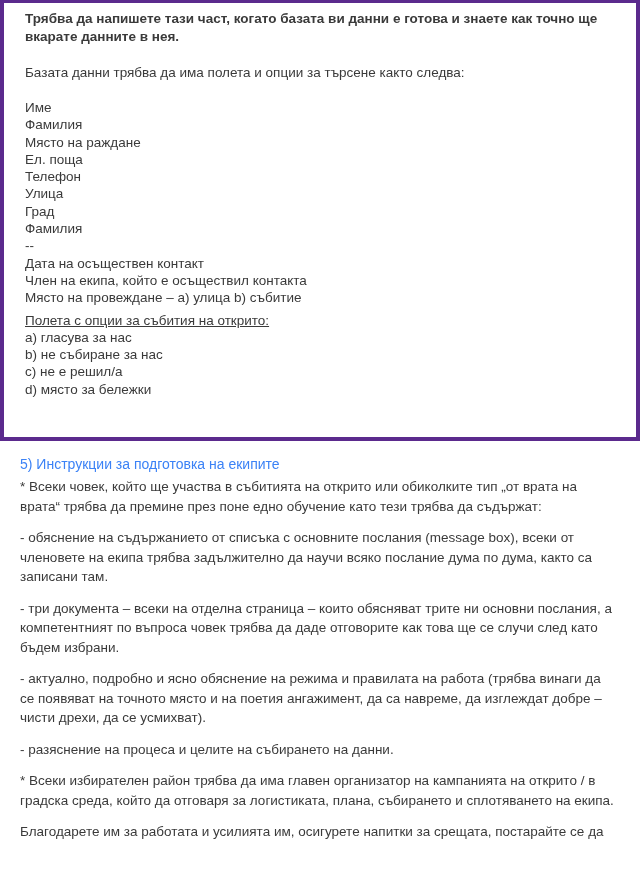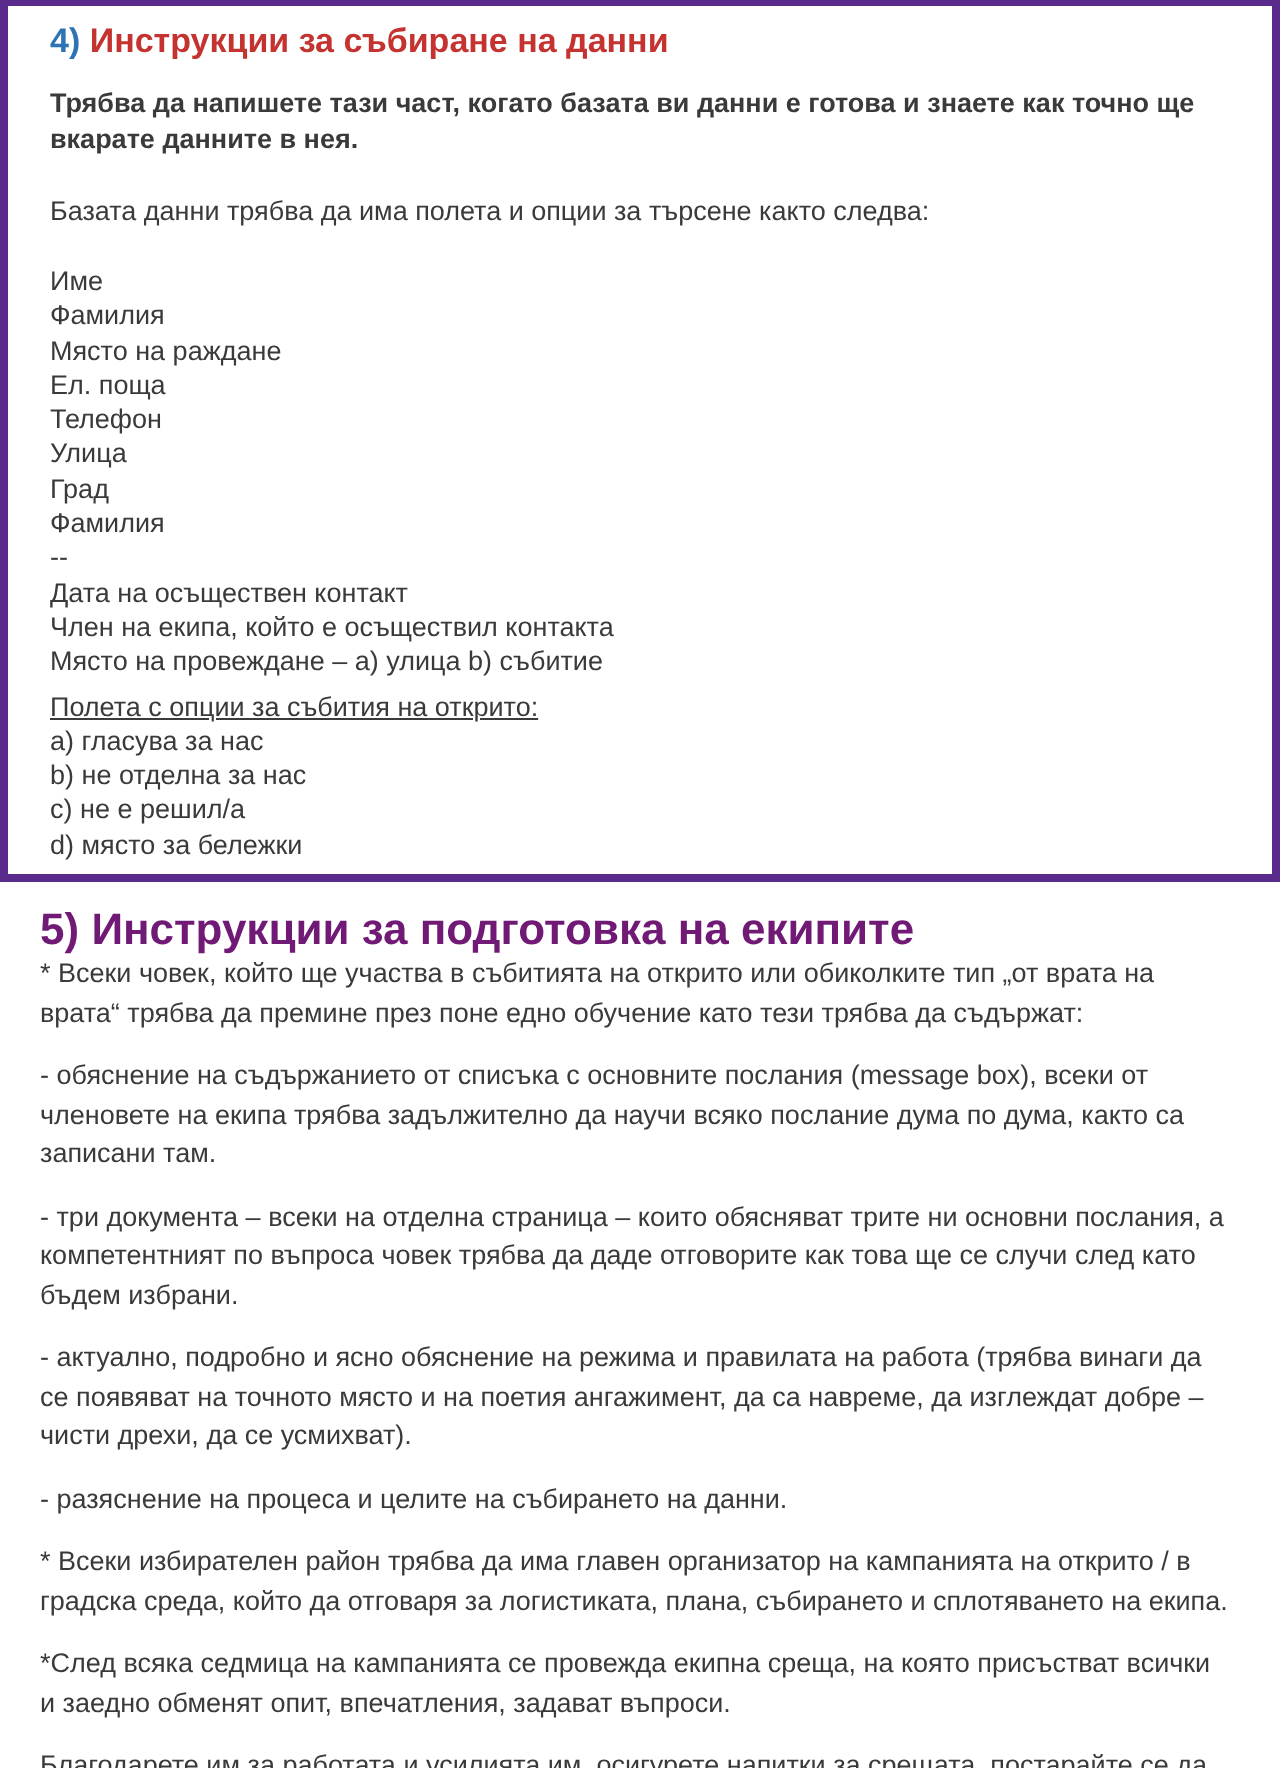--- a/index.html
+++ b/index.html
@@ -52,42 +52,38 @@
   .option-list div {
     font-size: 13.5px;
     line-height: 17.3px;
   }
 
   
   .section5 {
     padding: 13px 26px 0 20px;
   }
   .heading5 {
-    font-size: 22px;
-    font-weight: bold;
-    color: #701a75;
+    font-size: 14px;
+    font-weight: normal;
+    color: #3b82f6;
     margin: 0 0 2px 0;
     line-height: 21px;
   }
   .section5 p {
     font-size: 13.5px;
     line-height: 19.5px;
     margin: 0 0 12px 0;
   }
 </style>
 </head>
 <body>
 
 <div class="page">
 
   <section class="boxed">
-    <h2 class="heading4">
-      <span class="num">4)</span>
-      <span class="ttl">Инструкции за събиране на данни</span>
-    </h2>
 
     <p class="para1">Трябва да напишете тази част, когато базата ви данни е готова и знаете как точно ще вкарате данните в нея.</p>
     <p class="para2">Базата данни трябва да има полета и опции за търсене както следва:</p>
 
     <div class="field-list">
       <div>Име</div>
       <div>Фамилия</div>
       <div>Място на раждане</div>
       <div>Ел. поща</div>
       <div>Телефон</div>
@@ -97,35 +93,34 @@
       <div>--</div>
       <div>Дата на осъществен контакт</div>
       <div>Член на екипа, който е осъществил контакта</div>
       <div>Място на провеждане – а) улица b) събитие</div>
     </div>
 
     <div class="options-title">Полета с опции за събития на открито:</div>
 
     <div class="option-list">
       <div>a) гласува за нас</div>
-      <div>b) не отделна за нас</div>
+      <div>b) не събиране за нас</div>
       <div>c) не е решил/а</div>
       <div>d) място за бележки</div>
     </div>
   </section>
 
   <section class="section5">
     <h2 class="heading5">
       <span>5)</span>
       <span>Инструкции за подготовка на екипите</span>
     </h2>
 
     <p>* Всеки човек, който ще участва в събитията на открито или обиколките тип „от врата на врата“ трябва да премине през поне едно обучение като тези трябва да съдържат:</p>
     <p>- обяснение на съдържанието от списъка с основните послания (message box), всеки от членовете на екипа трябва задължително да научи всяко послание дума по дума, както са записани там.</p>
     <p>- три документа – всеки на отделна страница – които обясняват трите ни основни послания, а компетентният по въпроса човек трябва да даде отговорите как това ще се случи след като бъдем избрани.</p>
     <p>- актуално, подробно и ясно обяснение на режима и правилата на работа (трябва винаги да се появяват на точното място и на поетия ангажимент, да са навреме, да изглеждат добре – чисти дрехи, да се усмихват).</p>
     <p>- разяснение на процеса и целите на събирането на данни.</p>
     <p>* Всеки избирателен район трябва да има главен организатор на кампанията на открито / в градска среда, който да отговаря за логистиката, плана, събирането и сплотяването на екипа.</p>
-    <p>*След всяка седмица на кампанията се провежда екипна среща, на която присъстват всички и заедно обменят опит, впечатления, задават въпроси.</p>
     <p>Благодарете им за работата и усилията им, осигурете напитки за срещата, постарайте се да</p>
   </section>
 
 </div>
 
 </body></html>

